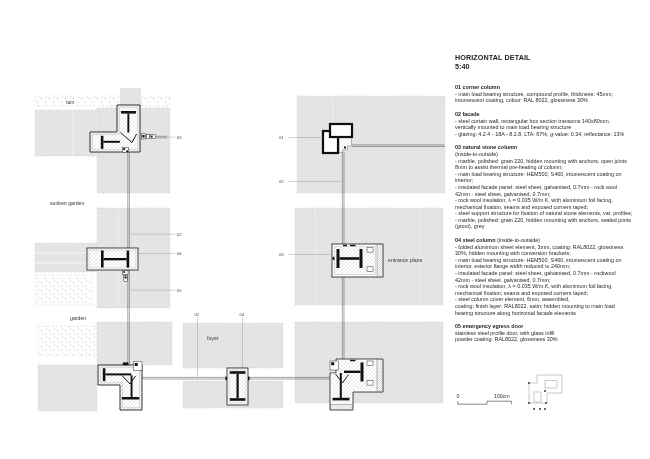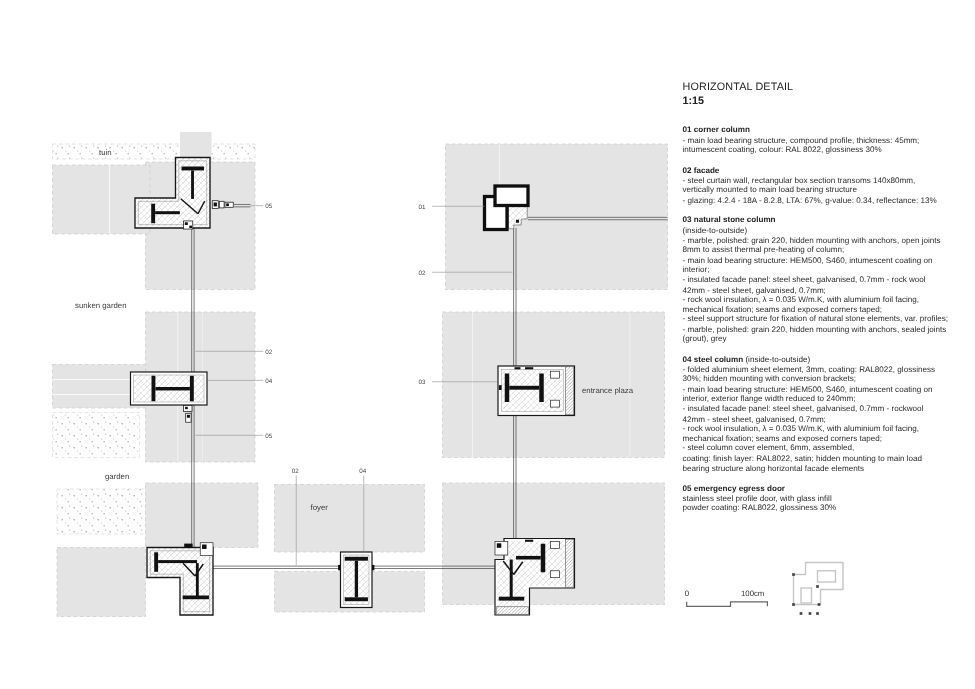--- a/index.html
+++ b/index.html
@@ -4,21 +4,21 @@
 <style>
   html,body{margin:0;padding:0;background:#ffffff;}
   body{width:650px;height:459px;position:relative;overflow:hidden;
        font-family:"Liberation Sans",sans-serif;color:#222;}
   .sheet{position:absolute;inset:0;background:#fff;}
   svg text{font-family:"Liberation Sans",sans-serif;}
   .area-label{font-size:5.2px;fill:#3a3a3a;}
   .callout{font-size:4.2px;fill:#444;}
   .scale-label{font-size:5.2px;fill:#333;}
   .legend{position:absolute;left:455px;top:54px;width:192px;}
-  .legend-title{font-size:7.2px;font-weight:normal;line-height:8.6px;letter-spacing:.1px;}
+  .legend-title{font-size:7.2px;font-weight:bold;line-height:8.6px;letter-spacing:.1px;}
   .legend-scale{font-size:7.2px;font-weight:bold;line-height:8.6px;}
   .legend-sections{margin-top:13px;}
   .legend-section{margin-bottom:7px;}
   .legend-heading{font-size:5.4px;font-weight:bold;line-height:6.6px;}
   .legend-heading .suffix{font-weight:normal;}
   .legend-body{font-size:5.4px;line-height:6.6px;white-space:pre-line;color:#2a2a2a;}
 </style>
 </head>
 <body>
 
@@ -236,21 +236,21 @@
       <rect x="533.1" y="408.1" width="1.8" height="1.8"></rect>
       <rect x="539.1" y="408.1" width="1.8" height="1.8"></rect>
       <rect x="544.1" y="408.1" width="1.8" height="1.8"></rect>
     </g>
   </g>
 </svg>
 
 
 <div class="legend">
   <div class="legend-title">HORIZONTAL DETAIL</div>
-  <div class="legend-scale">1:15</div>
+  <div class="legend-scale">5:40</div>
   <div class="legend-sections">
     <div class="legend-section">
       <div class="legend-heading">01 corner column</div>
       <div class="legend-body">- main load bearing structure, compound profile, thickness: 45mm;
 intumescent coating, colour: RAL 8022, glossiness 30%</div>
     </div>
     <div class="legend-section">
       <div class="legend-heading">02 facade</div>
       <div class="legend-body">- steel curtain wall, rectangular box section transoms 140x80mm,
 vertically mounted to main load bearing structure

